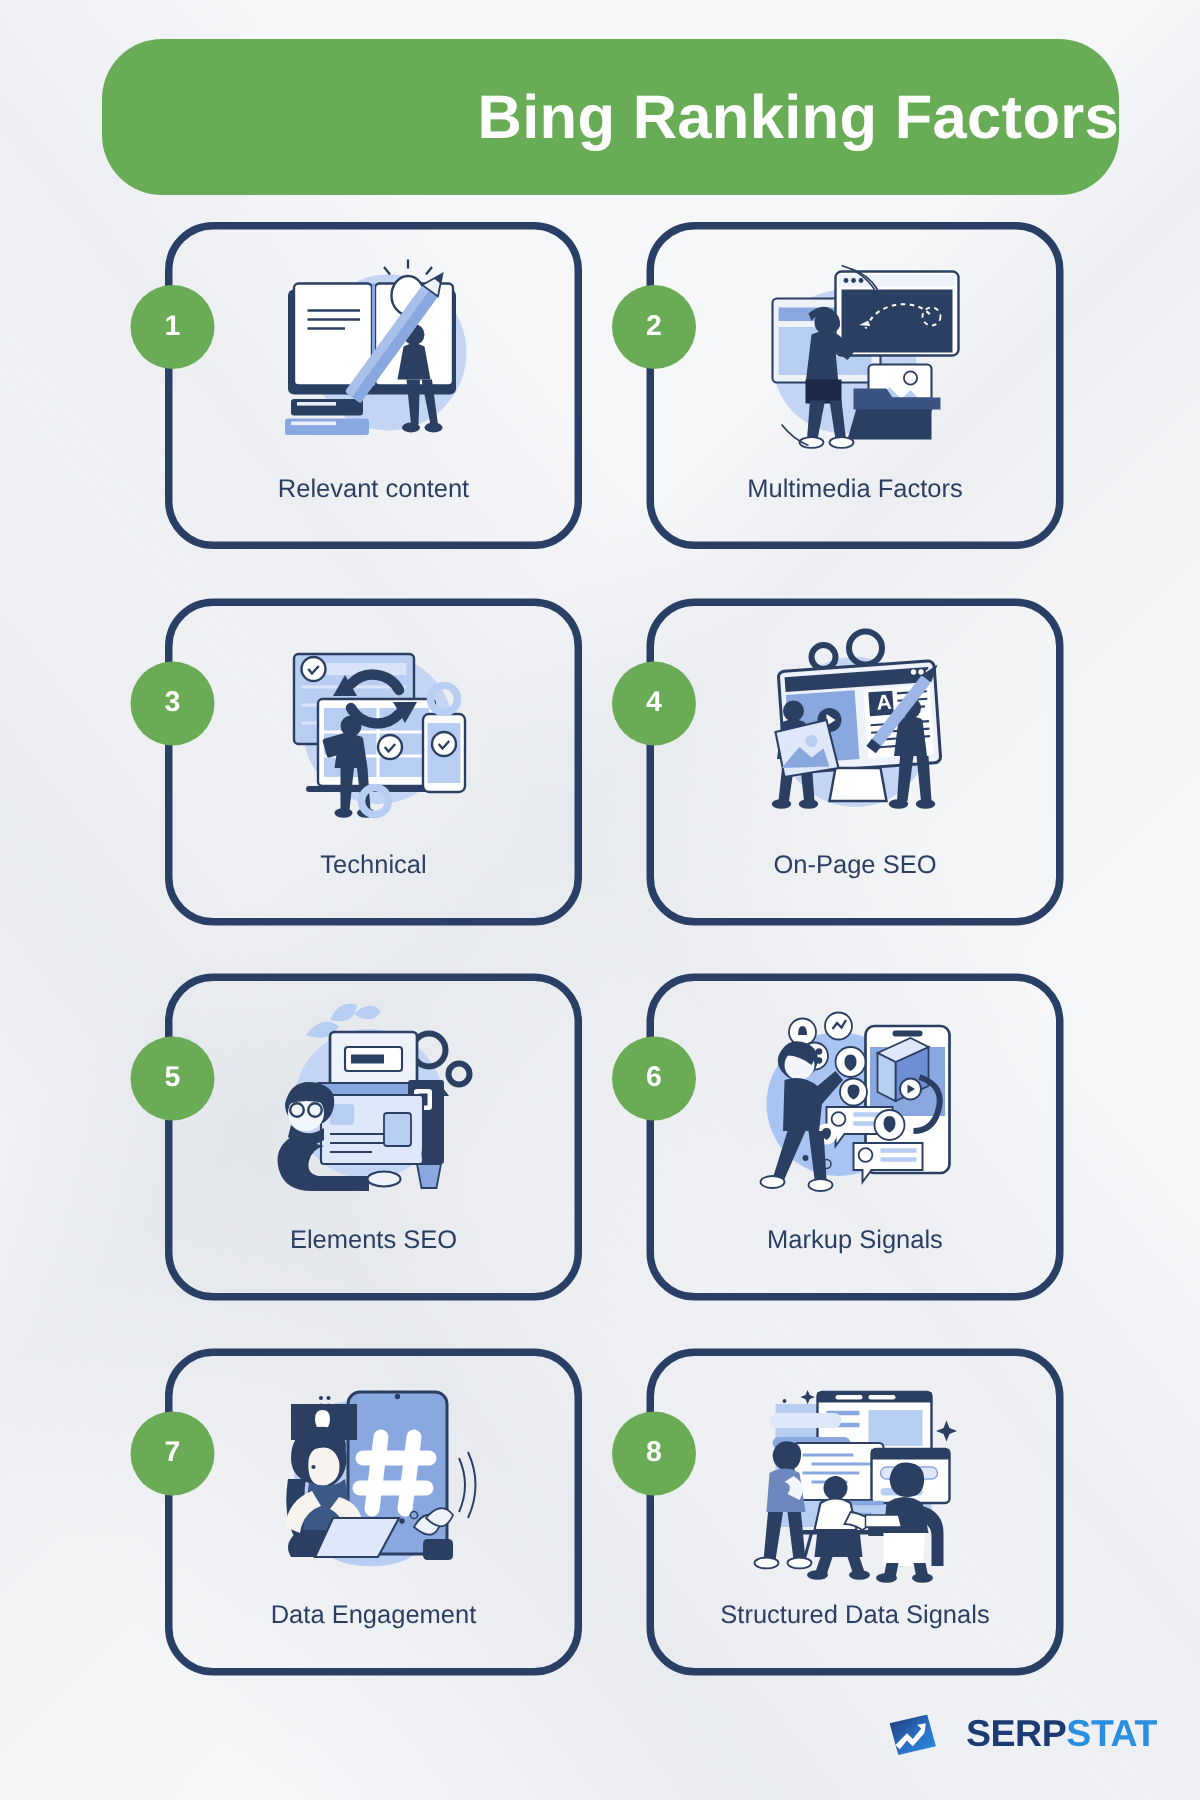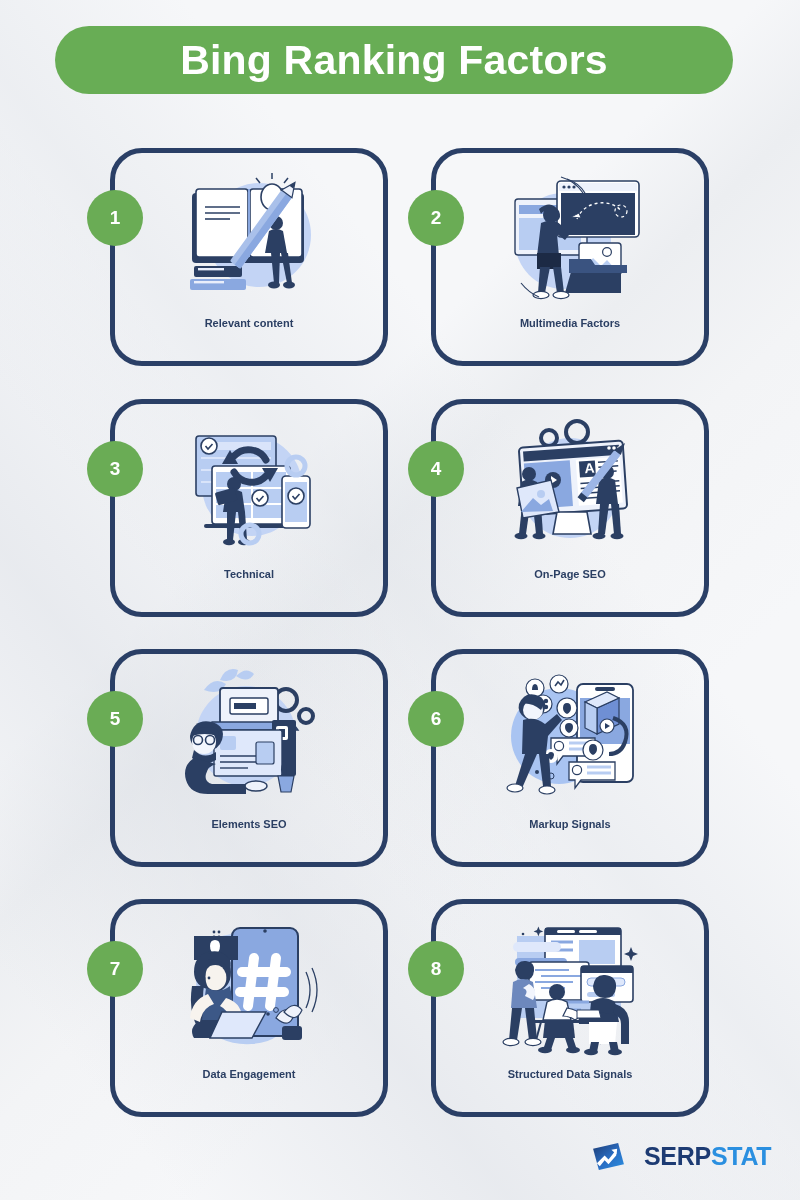--- a/index.html
+++ b/index.html
@@ -36,29 +36,29 @@
   }
   .diag-sweep.two {
     left: 300px;
     width: 380px;
     background: linear-gradient(90deg, rgba(255,255,255,0) 0%, rgba(220,224,230,0.38) 50%, rgba(255,255,255,0) 100%);
   }
 
   
   .title-banner {
     position: absolute;
-    left: 55px;
+    left: 68px;
     top: 26px;
     width: 678px;
-    height: 68px;
+    height: 104px;
     background: #68ad55;
     border-radius: 40px;
     display: flex;
     align-items: center;
-    justify-content: center;
+    justify-content: flex-end;
   }
   .title-text {
     color: #ffffff;
     font-size: 41px;
     font-weight: bold;
     letter-spacing: 0.2px;
     line-height: 1;
     white-space: nowrap;
   }
 
@@ -98,22 +98,22 @@
   .illus {
     width: 170px;
     height: 150px;
     position: relative;
     flex: 0 0 auto;
   }
   .illus svg { display: block; width: 100%; height: 100%; }
 
   .card-label {
     color: #2b3f63;
-    font-size: 11px;
-    font-weight: bold;
+    font-size: 17px;
+    font-weight: normal;
     text-align: left;
     line-height: 1.1;
     margin-top: 4px;
     white-space: nowrap;
   }
 
   .badge {
     position: absolute;
     left: -28px;
     top: 37px;

